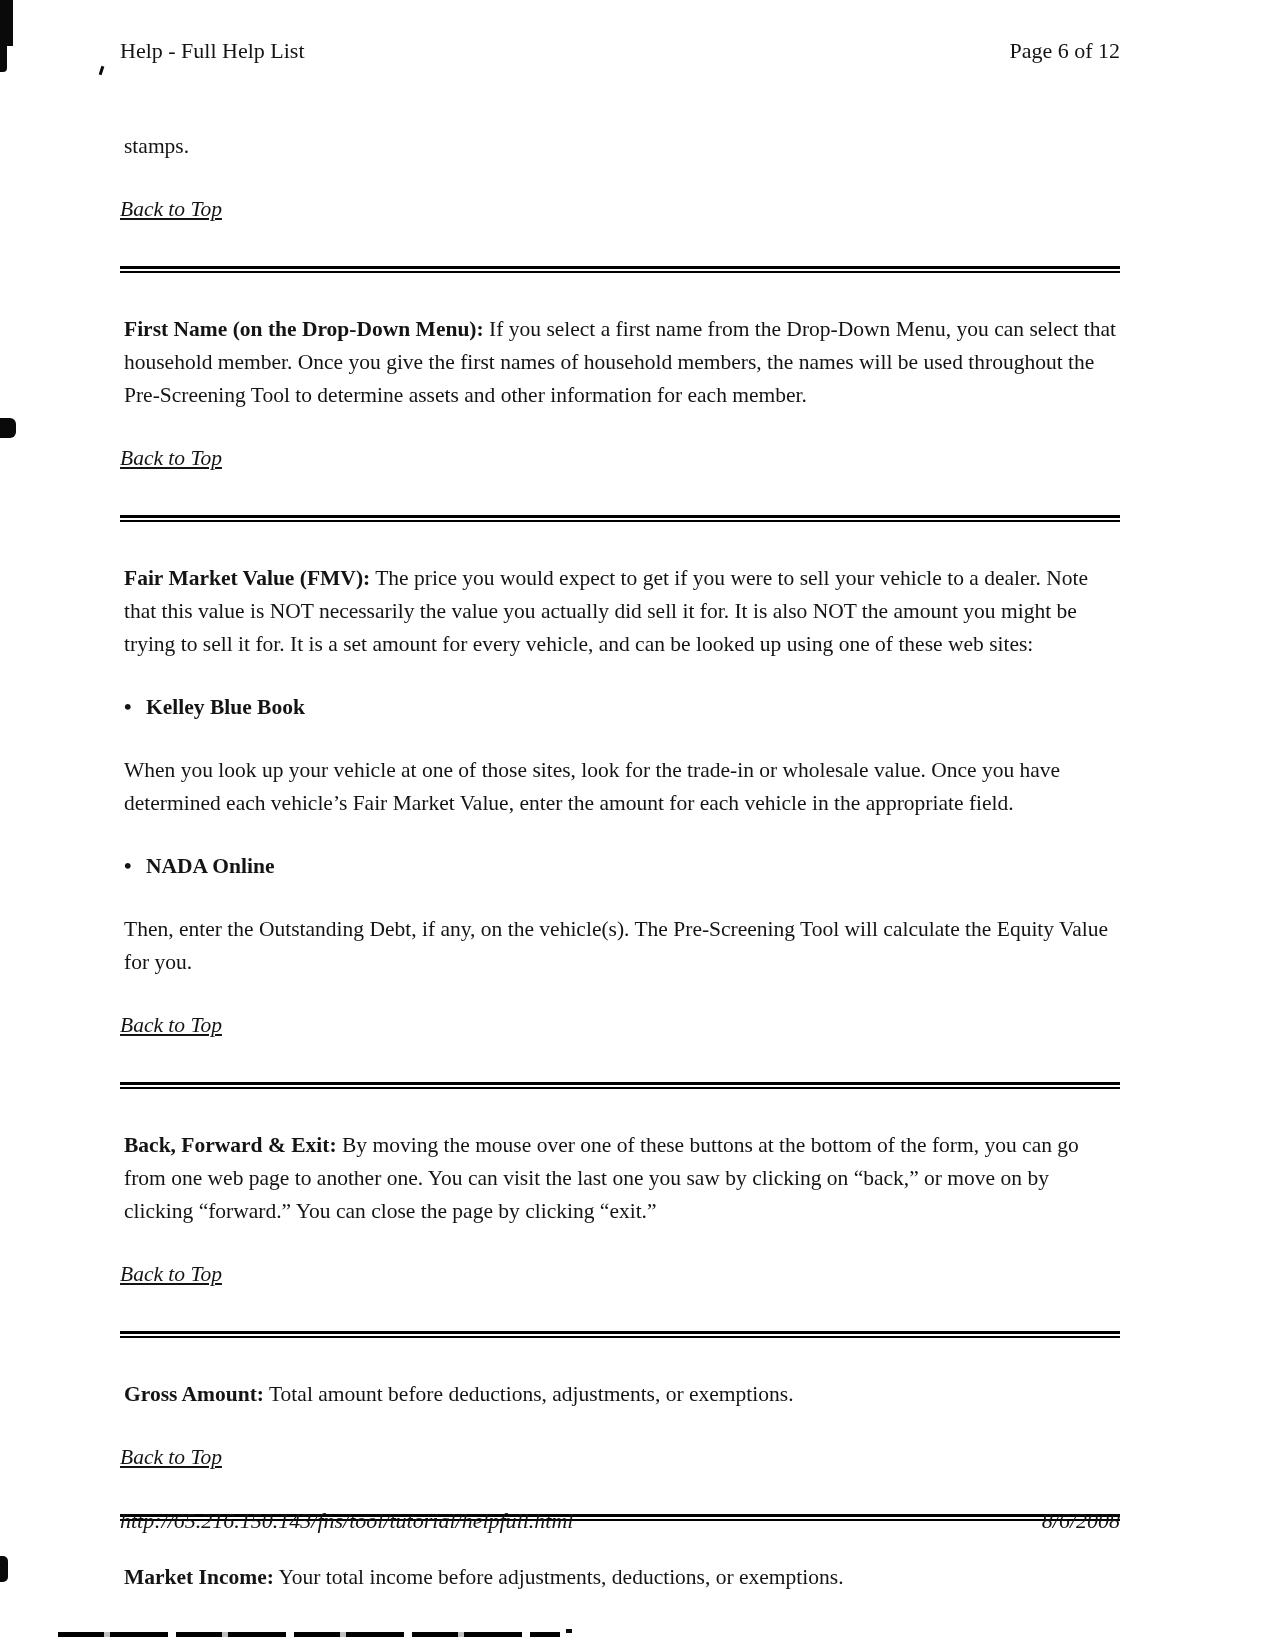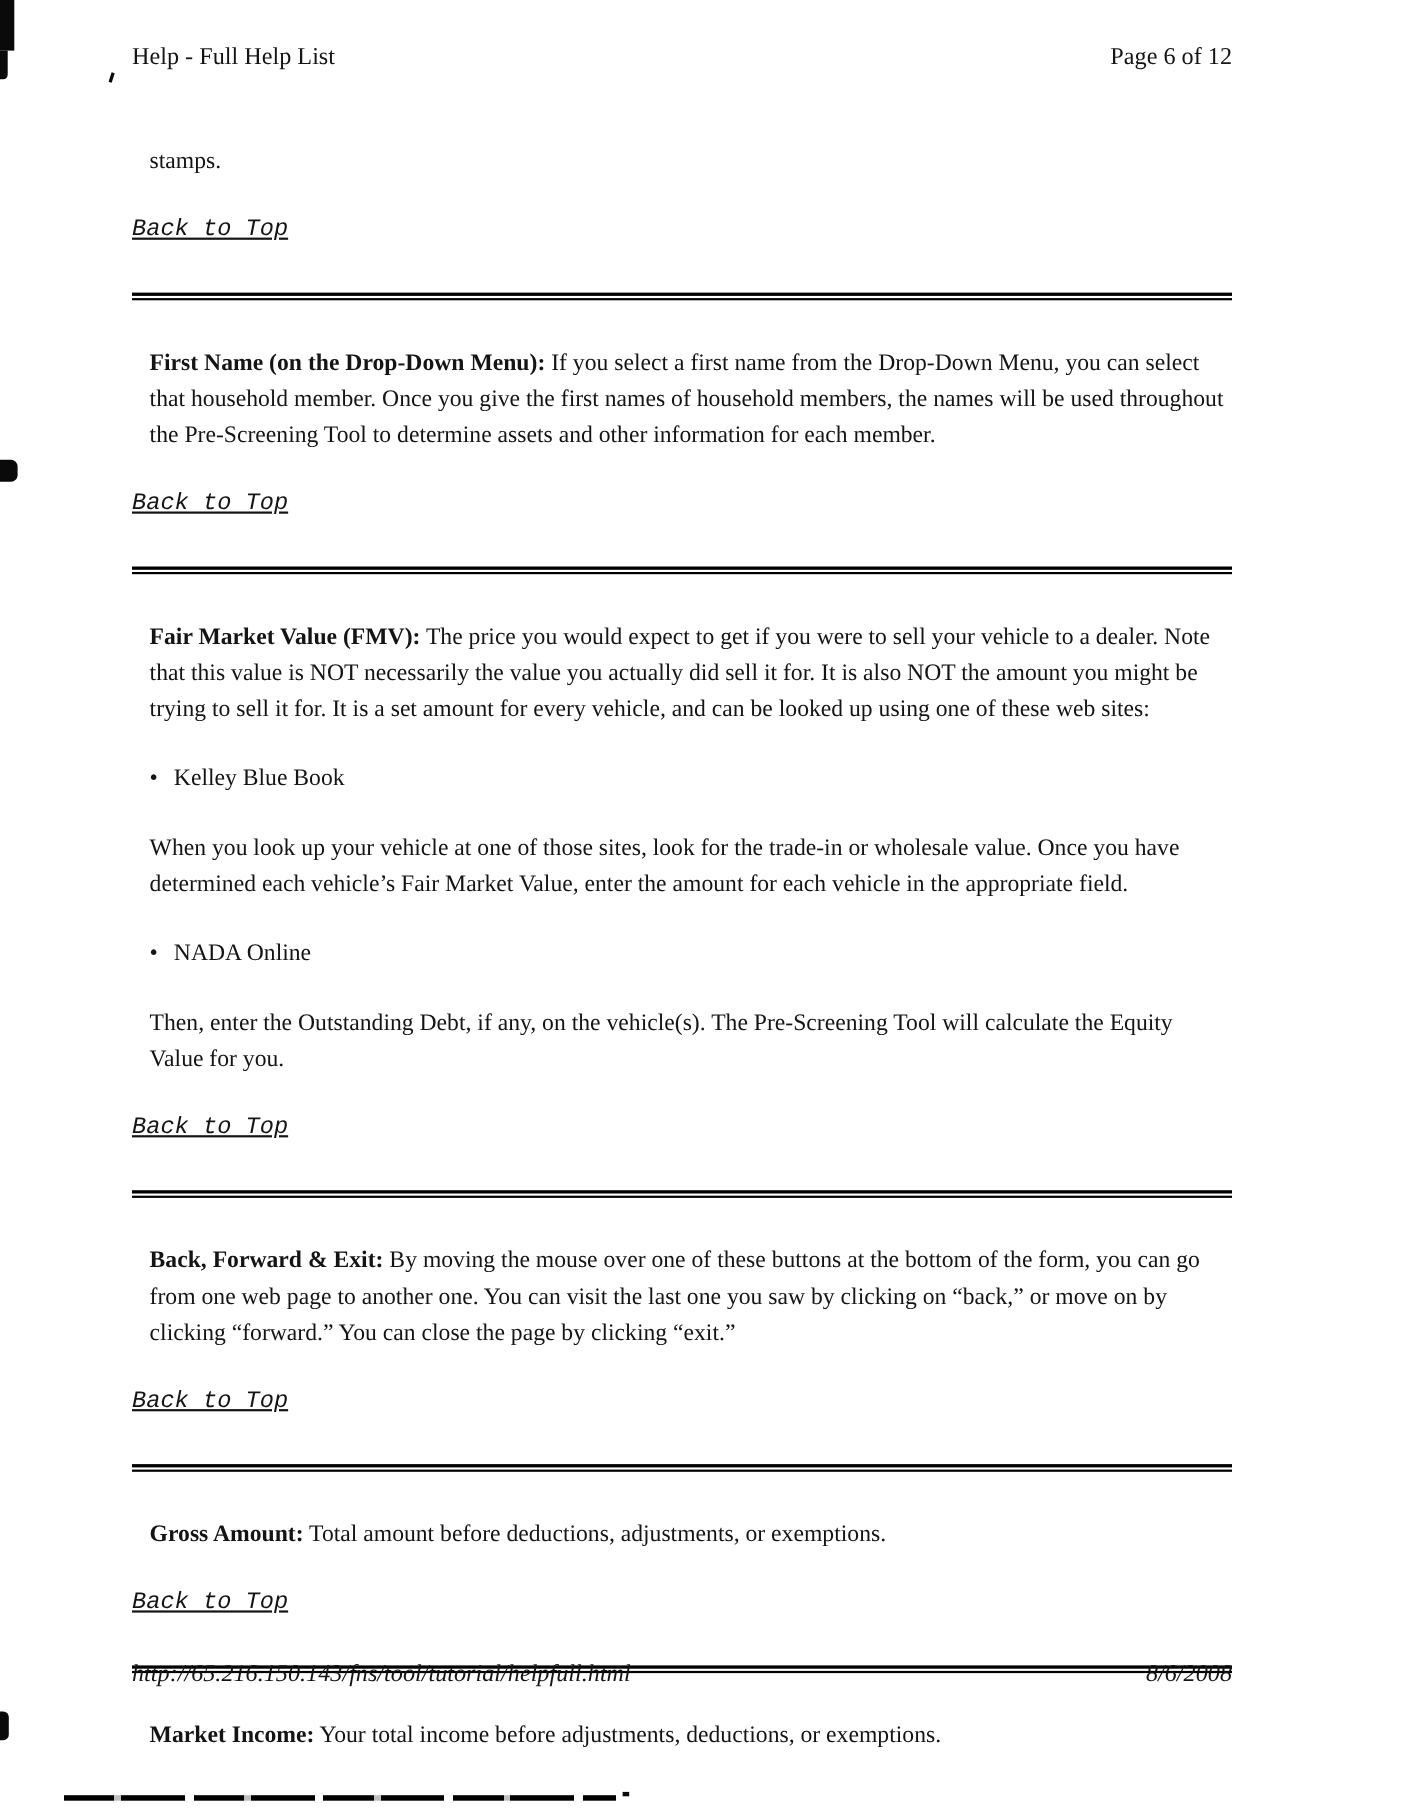--- a/index.html
+++ b/index.html
@@ -22,36 +22,36 @@
     justify-content: space-between;
     align-items: baseline;
     font-size: 22px;
     line-height: 30px;
   }
   .content {
     margin-top: 64px;
     font-size: 21.5px;
     line-height: 33px;
   }
-  p.body { margin: 0 0 30px 16px; }
+  p.body { margin: 0 0 30px 4px; }
   .term { font-weight: bold; }
-  p.btt-line { margin: 0 0 30px 0; font-family: Liberation Mono, monospace; }
+  p.btt-line { margin: 0 0 30px 0; }
   .btt {
     font-style: italic;
     text-decoration: underline;
     color: #141414;
     cursor: pointer;
   }
   .divider {
     height: 7px;
     border-top: 3px solid #000;
     border-bottom: 2px solid #000;
     margin: 40px 0 40px 0;
   }
-  .bullet-line { margin: 0 0 26px 0; }
+  .bullet-line { margin: 0 0 26px 0; font-weight: bold; }
   .bullet-marker { display: inline-block; width: 22px; }
   .doc-footer {
     position: absolute;
     left: 120px;
     right: 155px;
     top: 1508px;
     display: flex;
     justify-content: space-between;
     font-size: 22px;
     font-style: italic;

